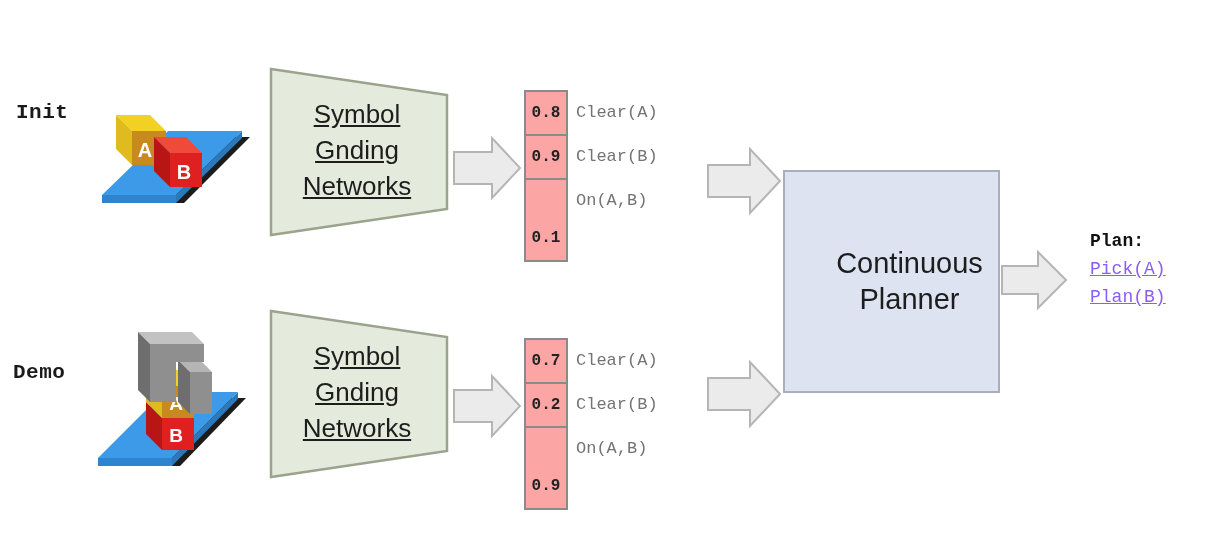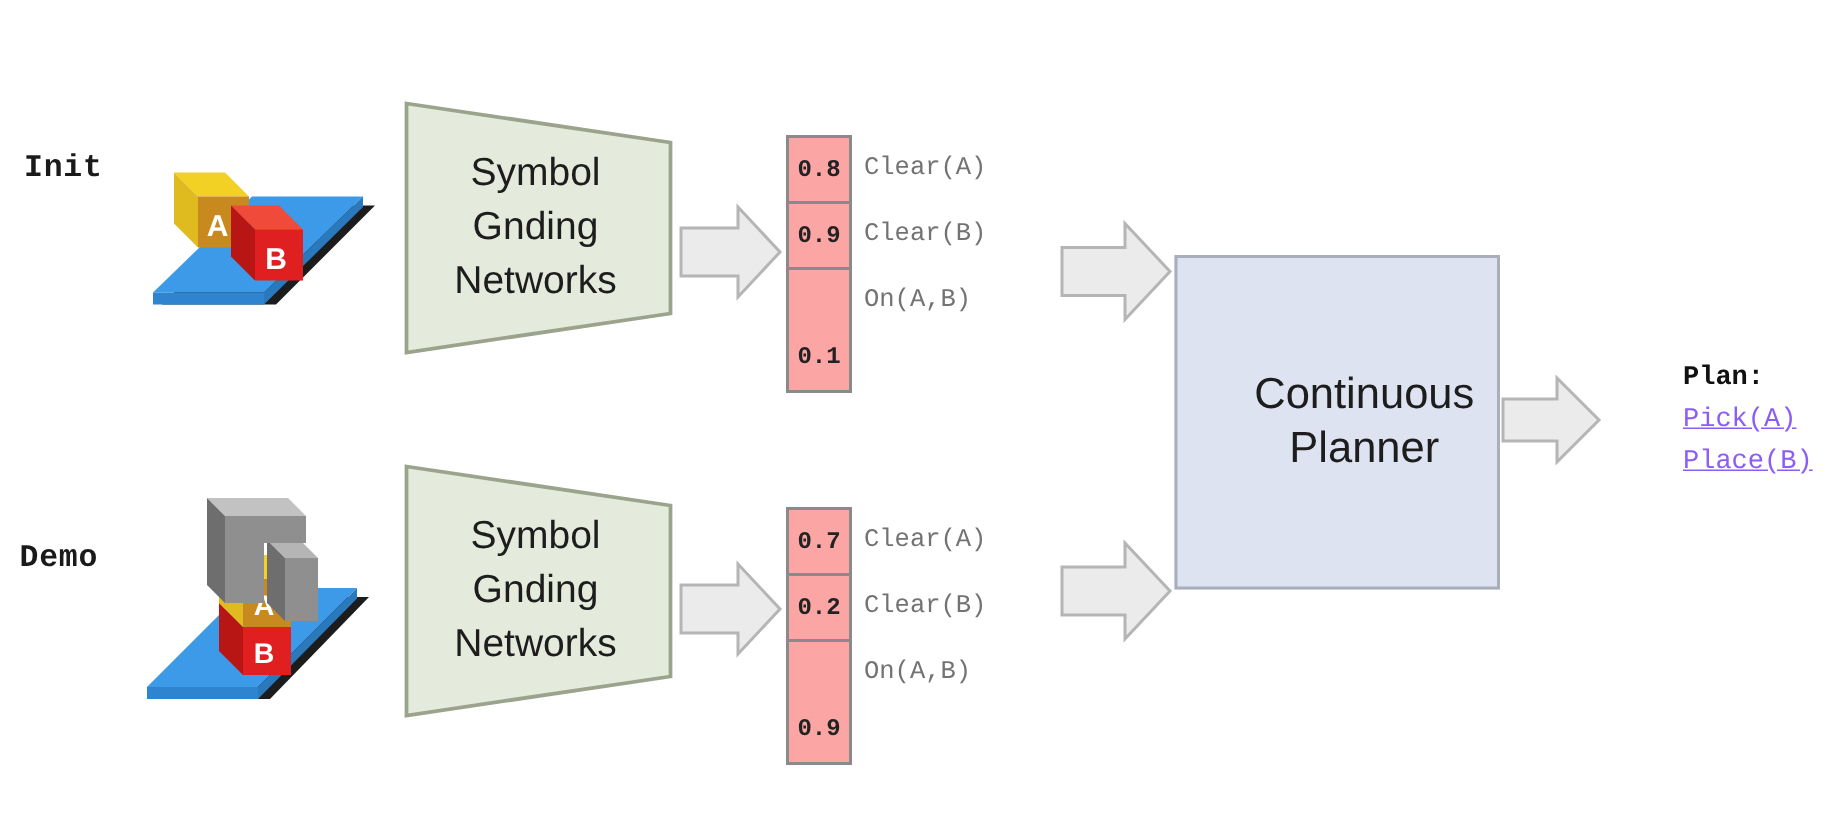--- a/index.html
+++ b/index.html
@@ -46,21 +46,21 @@
     flex-direction: column;
     align-items: center;
     justify-content: center;
     gap: 2px;
     font-family: "Liberation Sans", sans-serif;
     font-size: 26px;
     color: #1d1d1d;
     line-height: 1.32;
     pointer-events: none;
   }
-  .trap-text span { display: block; text-align: right; }
+  .trap-text span { display: block; text-align: right; text-decoration: underline; }
 
   
   .pred-table {
     border: 2px solid #8a8a8a;
     border-collapse: collapse;
     background: #fca5a5;
   }
   .pred-row {
     display: flex;
     align-items: stretch;
@@ -273,19 +273,19 @@
       <span>Planner</span>
     </div>
   </div>
 
   <div class="abs" style="left:1000px; top:248px;">
     <svg width="68" height="64" viewBox="0 0 68 64">
       <polygon points="2,18 38,18 38,4 66,32 38,60 38,46 2,46" fill="#ebebeb" stroke="#b5b5b5" stroke-width="2"></polygon>
     </svg>
   </div>
 
-  <div class="abs plan-block" style="left:1090px; top:239px;margin-left:32px;">
+  <div class="abs plan-block" style="left:1090px; top:228px;">
     <div class="plan-title">Plan:</div>
     <div class="plan-step">Pick(A)</div>
-    <div class="plan-step">Place(B)</div>
+    <div class="plan-step">Plan(B)</div>
   </div>
 
 </div>
 
 </body></html>

